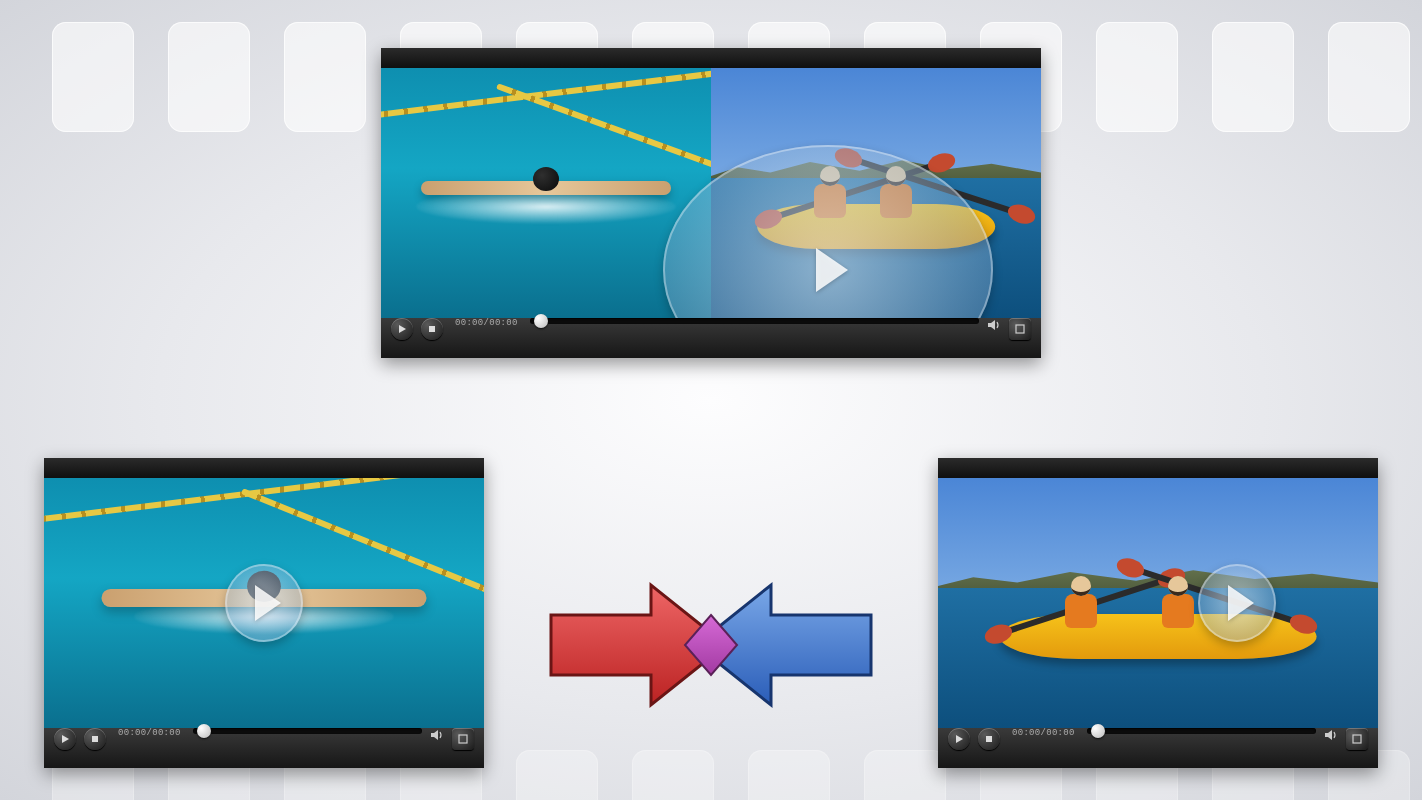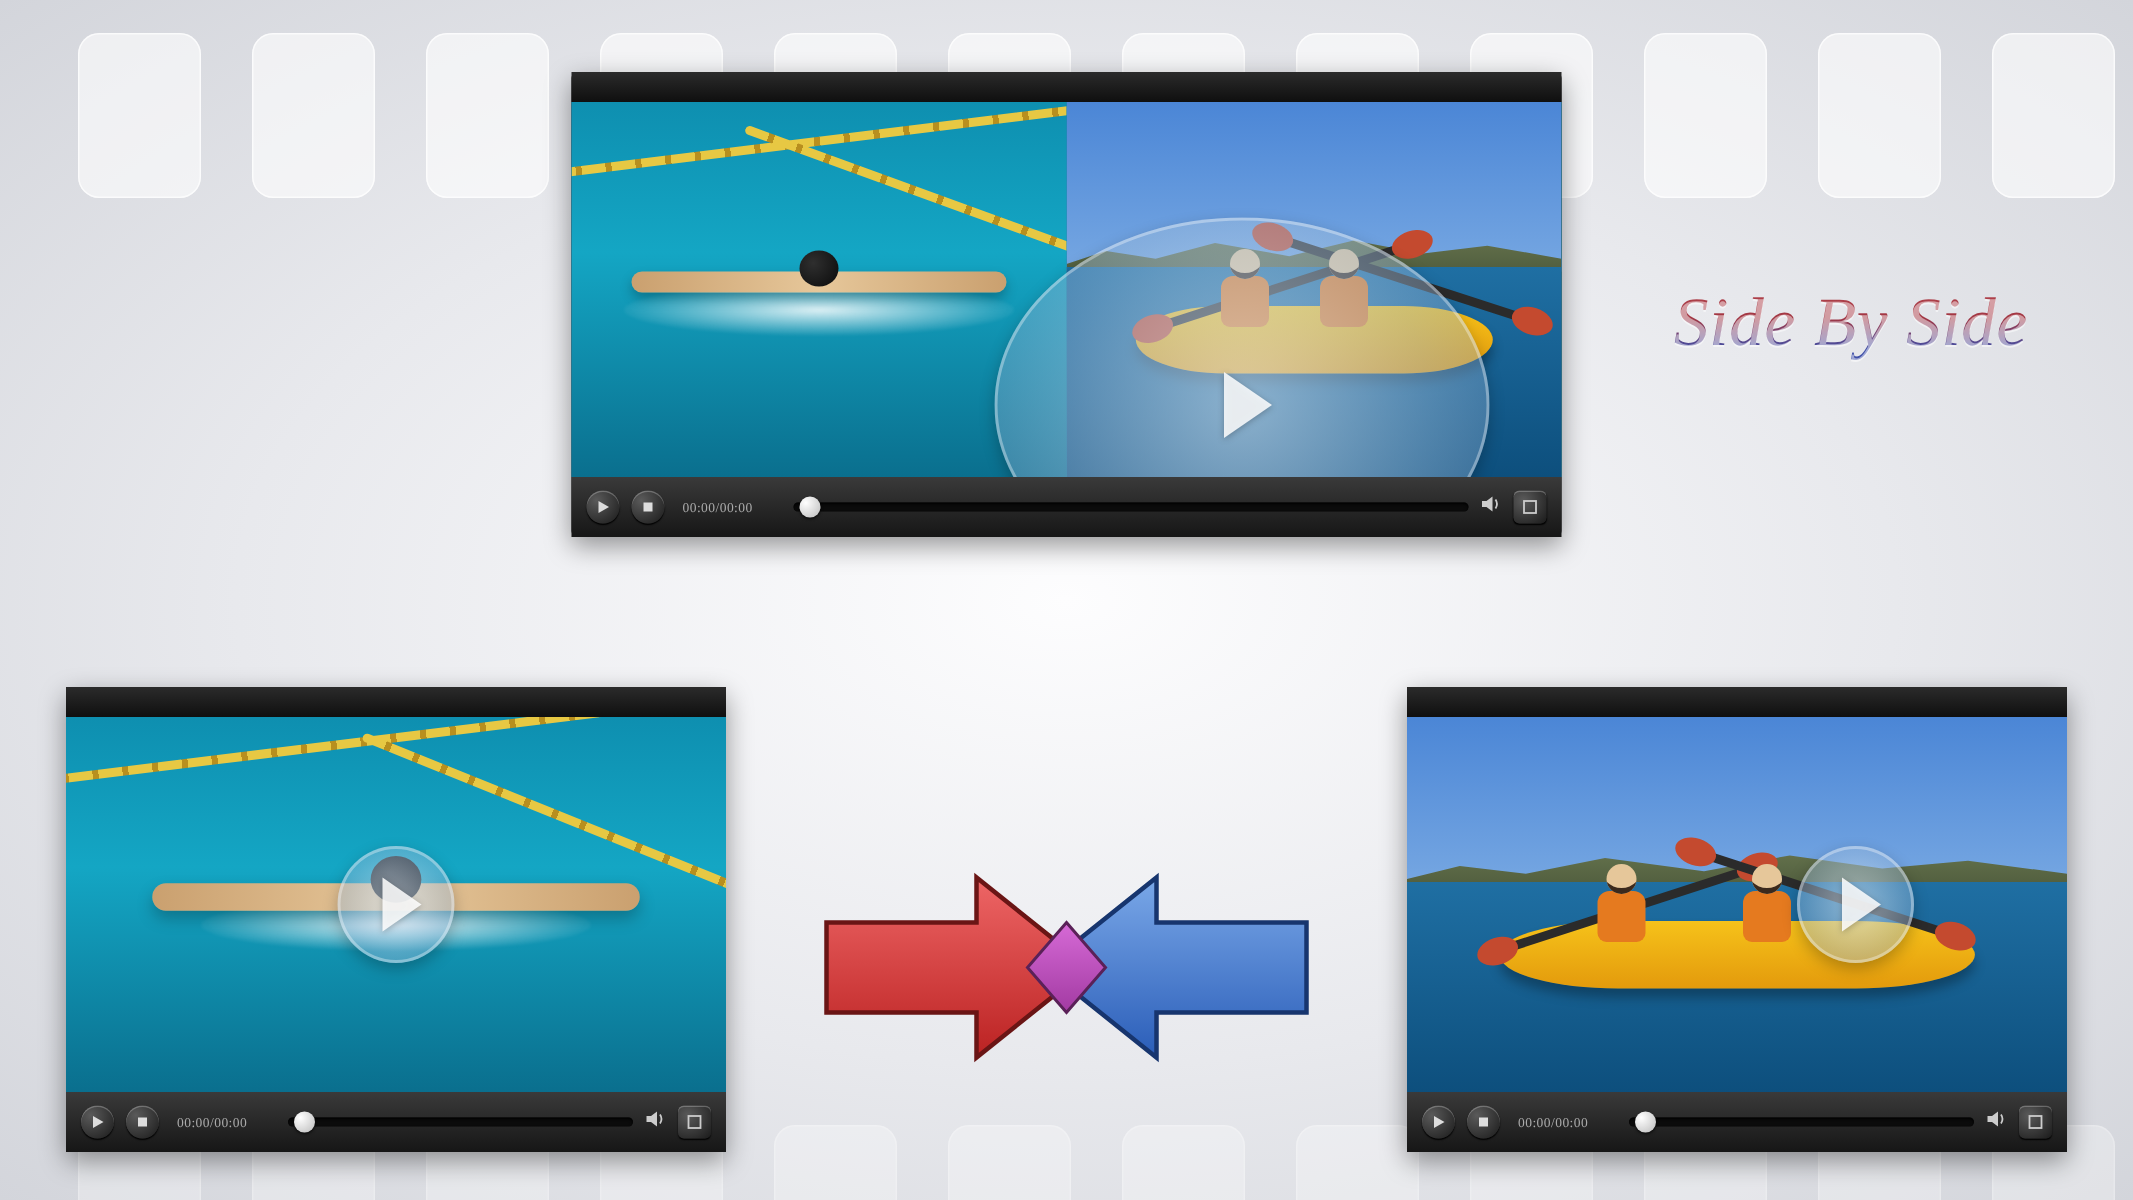--- a/index.html
+++ b/index.html
@@ -74,25 +74,25 @@
   }
   .player .screen {
     position: relative;
     overflow: hidden;
     background: #0a7ea3;
   }
   .player .controls {
     height: 40px;
     background: linear-gradient(#3a3a3a, #161616);
     display: flex;
-    align-items: center;
+    align-items: flex-start;
     padding: 0 10px;
     gap: 8px;
     color: #ccc;
-    font-family: Liberation Serif, serif;
+    font-family: Liberation Mono, monospace;
   }
   .round-btn {
     width: 22px;
     height: 22px;
     border-radius: 50%;
     background: radial-gradient(circle at 30% 30%, #5a5a5a, #1a1a1a);
     display: flex;
     align-items: center;
     justify-content: center;
     box-shadow: inset 0 1px 0 rgba(255,255,255,0.25), 0 1px 1px #000;
@@ -304,21 +304,20 @@
       <div class="film-sq"></div>
       <div class="film-sq"></div>
     <div class="film-sq"></div>
       <div class="film-sq"></div>
       <div class="film-sq"></div>
     <div class="film-sq"></div>
       <div class="film-sq"></div>
       <div class="film-sq"></div>
   </div>
 
-  <div class="title title-right">Side By Side</div>
 
   <div class="player top">
     <div class="titlebar"></div>
     <div class="screen">
       <div class="scene-pool">
         <div class="lane" style="top:18%; left:-4%; width:120%; transform:rotate(-7deg);"></div>
         <div class="lane" style="top:6%; left:35%; width:80%; transform:rotate(20deg);"></div>
         <div class="splash"></div>
         <div class="swimmer">
             <div class="arms"></div>

